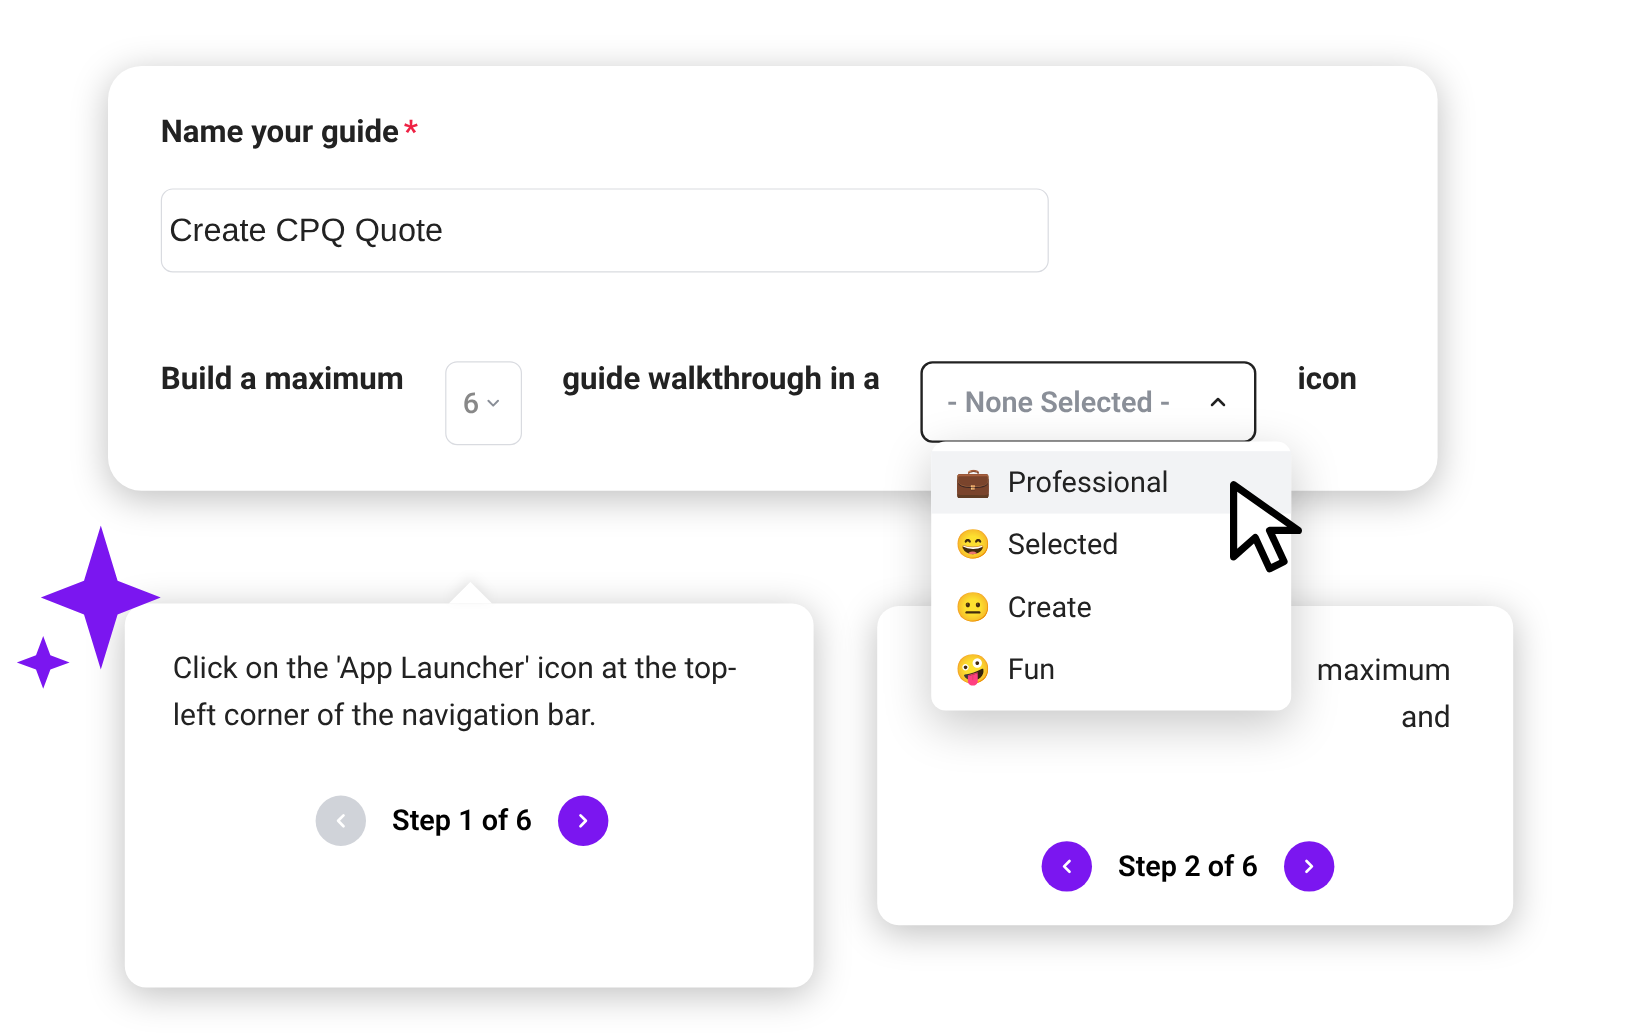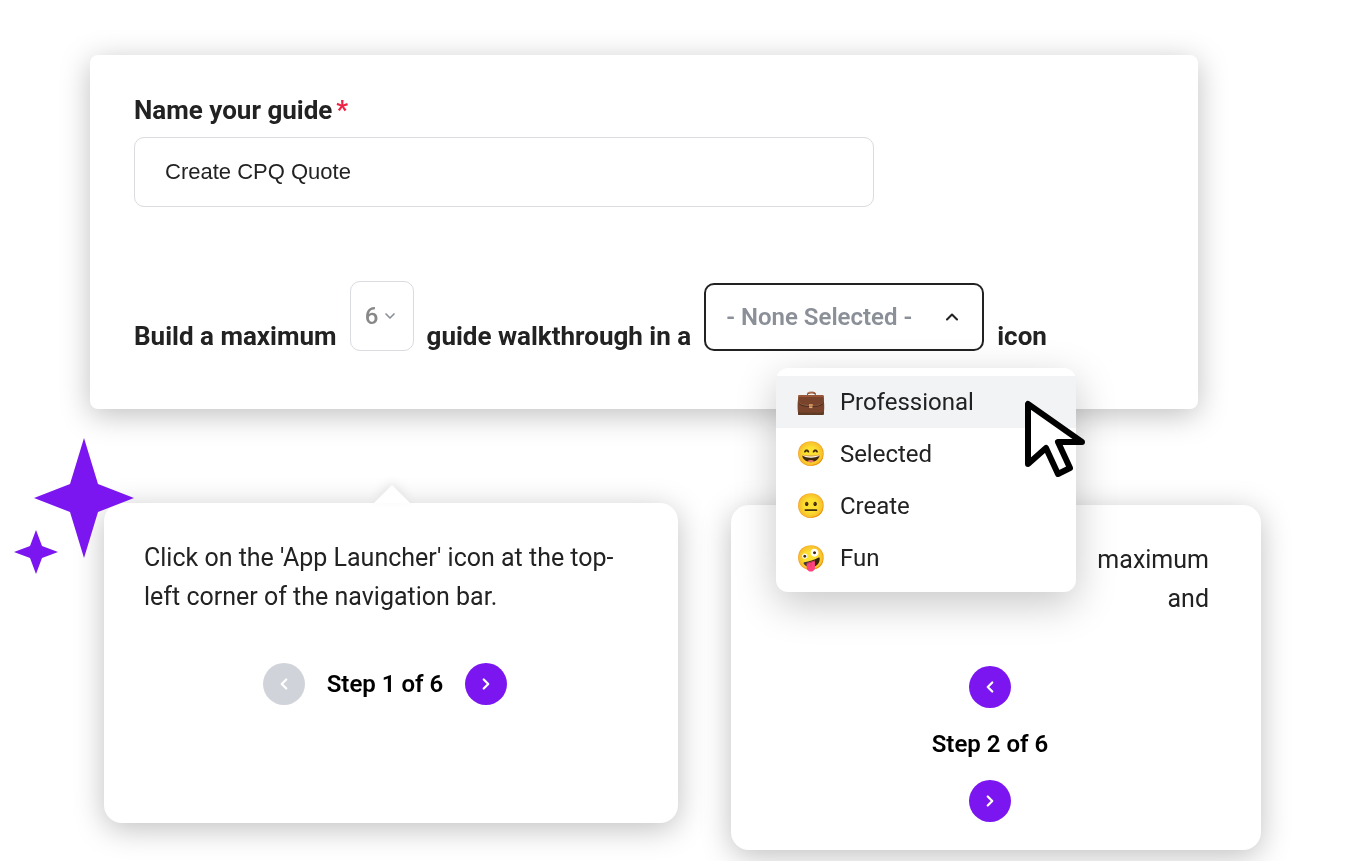--- a/index.html
+++ b/index.html
@@ -1,25 +1,25 @@
 <!DOCTYPE html>
 <html><head>
 <meta charset="utf-8">
 <style>
   html,body{margin:0;padding:0;font-family:-apple-system,BlinkMacSystemFont,"Segoe UI",Roboto,Helvetica,Arial,sans-serif;background:#fff;}
   .stage{position:relative;width:1363px;height:861px;}
   .shadow-box{box-shadow:0 6px 30px rgba(0,0,0,.25);}
   
   .top-card{position:absolute;left:90px;top:55px;width:1108px;height:354px;
-    background:#fff;border-radius:8px;padding:40px 44px;box-sizing:border-box;}
+    background:#fff;border-radius:28px;padding:40px 44px;box-sizing:border-box;}
   .label{font-size:26px;font-weight:700;color:#222;display:inline-block;}
   .req{color:#e24;}
-  .name-input{margin-top:12px;width:740px;height:70px;border:1px solid #d9dbe0;border-radius:10px;
-    font-size:22px;color:#222;padding:0 30px;box-sizing:border-box;background:#fff;}
-  .sentence{margin-top:74px;display:flex;align-items:flex-end;gap:13px;font-size:26px;color:#222;font-weight:600;flex-wrap:nowrap;}
+  .name-input{margin-top:32px;width:740px;height:70px;border:1px solid #d9dbe0;border-radius:10px;
+    font-size:27px;color:#222;padding:0 6px;box-sizing:border-box;background:#fff;}
+  .sentence{margin-top:74px;display:flex;align-items:flex-start;gap:34px;font-size:26px;color:#222;font-weight:600;flex-wrap:nowrap;}
   .sentence .lt{font-weight:700;}
   .step-select{width:62px;height:68px;border:1px solid #d9dbe0;border-radius:10px;background:#fff;
     display:flex;align-items:center;justify-content:center;gap:4px;color:#888;font-size:24px;font-weight:500;}
   .chev{width:16px;height:16px;}
   .tone-select{min-width:280px;height:68px;border:2px solid #222;border-radius:10px;background:#fff;
     display:flex;align-items:center;justify-content:space-between;padding:0 20px;color:#8a8f98;font-size:24px;box-sizing:border-box;}
   
   .dropdown{position:absolute;left:776px;top:368px;width:300px;background:#fff;border-radius:12px;
     box-shadow:0 12px 40px rgba(0,0,0,.22);padding:8px 0;z-index:20;}
   .dd-item{display:flex;align-items:center;gap:14px;padding:12px 20px;font-size:24px;color:#222;}
@@ -126,21 +126,21 @@
           <path d="M9 6l6 6-6 6" fill="none" stroke="#fff" stroke-width="3" stroke-linecap="round" stroke-linejoin="round"></path>
         </svg>
       </div>
     </div>
   </div>
 
   <div class="tip tip2 shadow-box">
     <div class="tip-text" style="text-align:right;padding-left:300px;">
       <span>maximum and</span>
     </div>
-    <div class="tip-nav" style="margin-top:47px;flex-direction:column;">
+    <div class="tip-nav" style="margin-top:82px;">
       <div class="circ purple">
         <svg width="18" height="18" viewBox="0 0 24 24">
           <path d="M15 6l-6 6 6 6" fill="none" stroke="#fff" stroke-width="3" stroke-linecap="round" stroke-linejoin="round"></path>
         </svg>
       </div>
       <span class="step-ind">Step 2 of 6</span>
       <div class="circ purple">
         <svg width="18" height="18" viewBox="0 0 24 24">
           <path d="M9 6l6 6-6 6" fill="none" stroke="#fff" stroke-width="3" stroke-linecap="round" stroke-linejoin="round"></path>
         </svg>

